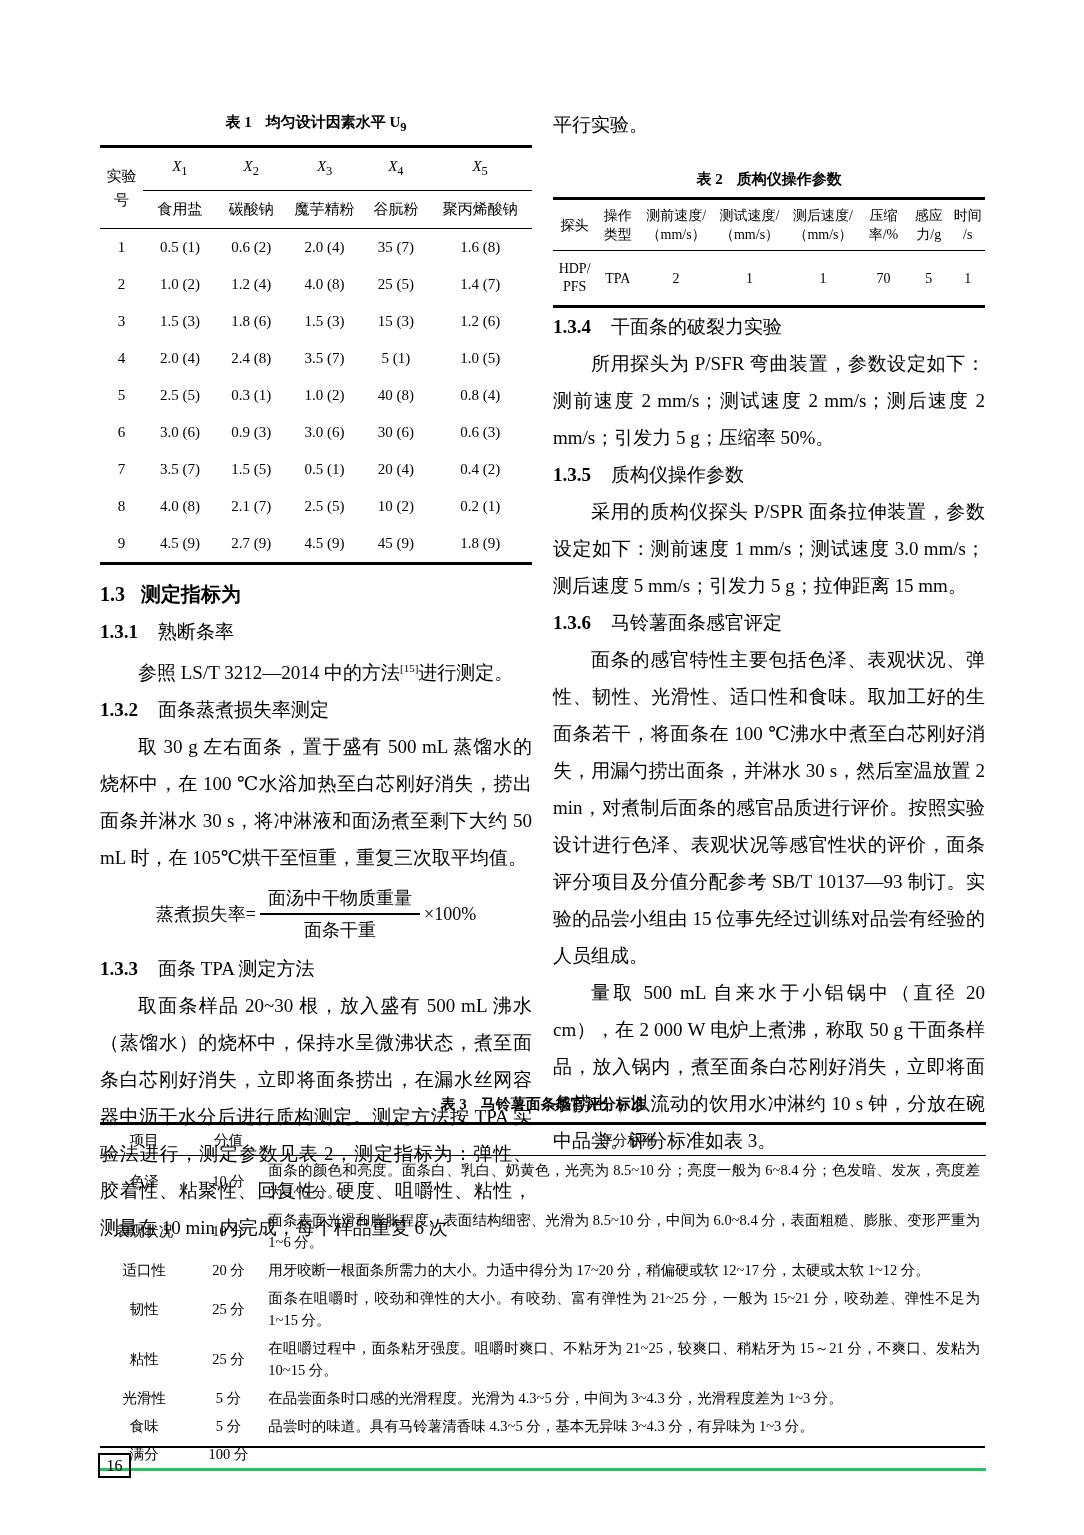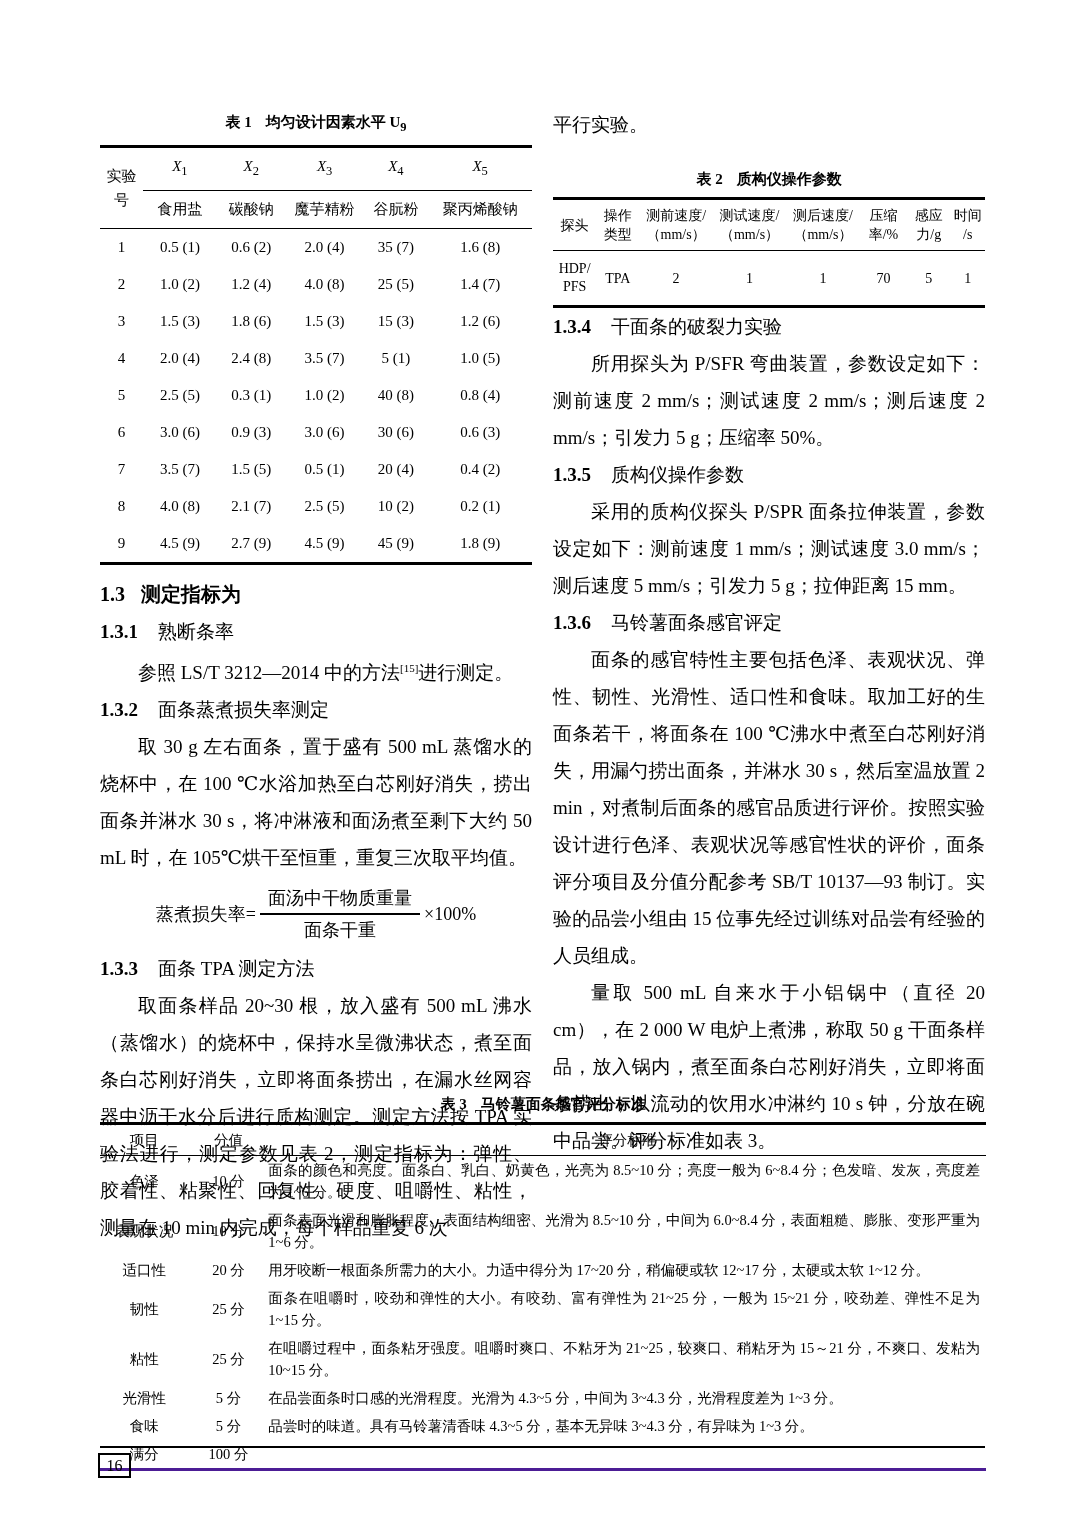--- a/index.html
+++ b/index.html
@@ -37,21 +37,21 @@
   .t1 .xvar{font-style:italic;font-family:"Liberation Serif",serif;}
   
   .t2caption{margin-top:26px;}
   .t2{font-size:14px;border-top:3px solid #000;border-bottom:3px solid #000;}
   .t2 td{line-height:19px;}
   .t2 .hrow td{white-space:pre-line;border-bottom:1.5px solid #000;padding:6px 0;}
   .t2 .drow td{padding:9px 0;}
   .t2 .probe{white-space:pre-line;line-height:18px;}
   
   .t3-wrap{position:absolute;left:100px;top:1088px;width:886px;}
-  .t3{font-size:14.5px;border-top:3px solid #000;border-bottom:3px solid #4c1d95;}
+  .t3{font-size:14.5px;border-top:3px solid #000;border-bottom:3px solid #22c55e;}
   .t3 td{line-height:22px;padding:3px 0;}
   .t3 .hrow td{border-bottom:1.5px solid #000;padding:4px 0;}
   .t3 td.desc{text-align:justify;padding-right:6px;}
   
   .formula{display:flex;justify-content:center;align-items:center;font-size:18px;line-height:24px;
            margin:10px 0 8px 0;text-indent:0;}
   .frac{display:inline-flex;flex-direction:column;text-align:center;margin:0 4px;}
   .frac .num{border-bottom:2px solid #000;padding:0 8px 3px 8px;}
   .frac .den{padding-top:3px;}
   

